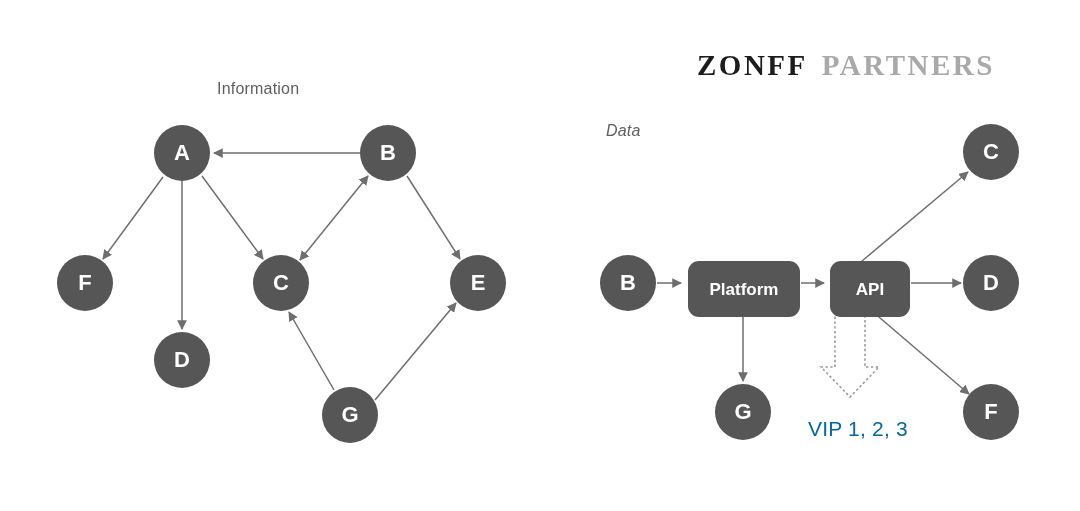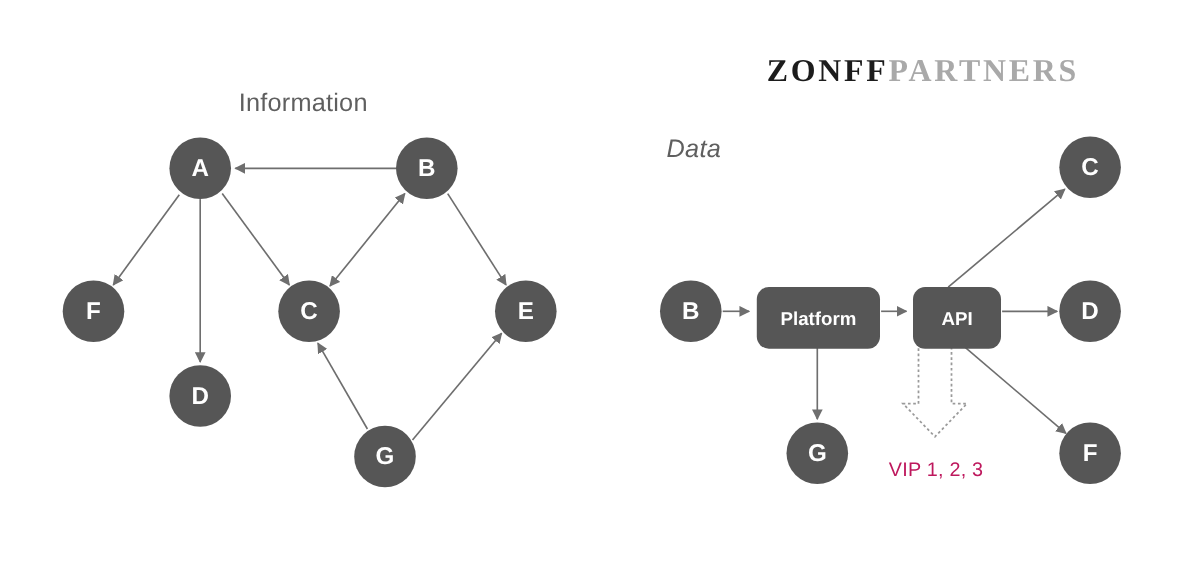--- a/index.html
+++ b/index.html
@@ -2,25 +2,25 @@
 <html><head>
 <meta charset="utf-8">
 <style>
   html,body{margin:0;padding:0;}
   body{
     width:1080px;height:511px;background:#ffffff;overflow:hidden;position:relative;
     font-family:"Liberation Sans","DejaVu Sans",sans-serif;
   }
   #canvas{position:absolute;left:0;top:0;width:1080px;height:511px;}
   .panel-label{
-    position:absolute;color:#5f5f5f;font-size:23px;letter-spacing:.2px;white-space:nowrap;
+    position:absolute;color:#5f5f5f;font-size:16px;letter-spacing:.2px;white-space:nowrap;
   }
   #label-information{left:217px;top:80px;}
   #label-data{left:606px;top:122px;font-style:italic;}
-  #label-vip{left:808px;top:417px;font-size:18px;color:#be185d;}
+  #label-vip{left:808px;top:417px;font-size:21px;color:#0369a1;}
 
   .node{
     position:absolute;width:56px;height:56px;border-radius:50%;
     background:#565656;color:#ffffff;font-size:22px;font-weight:bold;
     display:flex;align-items:center;justify-content:center;
     line-height:1;user-select:none;
   }
   .boxnode{
     position:absolute;border-radius:11px;background:#565656;color:#ffffff;
     font-size:17px;font-weight:bold;display:flex;align-items:center;justify-content:center;
@@ -28,21 +28,21 @@
   }
   #box-platform{left:688px;top:261px;width:112px;}
   #box-api{left:830px;top:261px;width:80px;}
 
   .logo{
     position:absolute;left:697px;top:49px;white-space:nowrap;
     font-family:"Liberation Serif","DejaVu Serif",serif;
     font-weight:bold;font-size:29px;letter-spacing:2.5px;
   }
   .logo .zonff{color:#1c1c1c;}
-  .logo .partners{color:#a9a9a9;}
+  .logo .partners{color:#a9a9a9;margin-left:14px;}
   .logo span{
     background-image:repeating-linear-gradient(90deg,rgba(255,255,255,0) 0 6px,rgba(255,255,255,.88) 6px 7.4px);
     -webkit-background-clip:text;
   }
 </style>
 </head>
 <body>
 
 <svg id="canvas" viewBox="0 0 1080 511">
   <defs>

